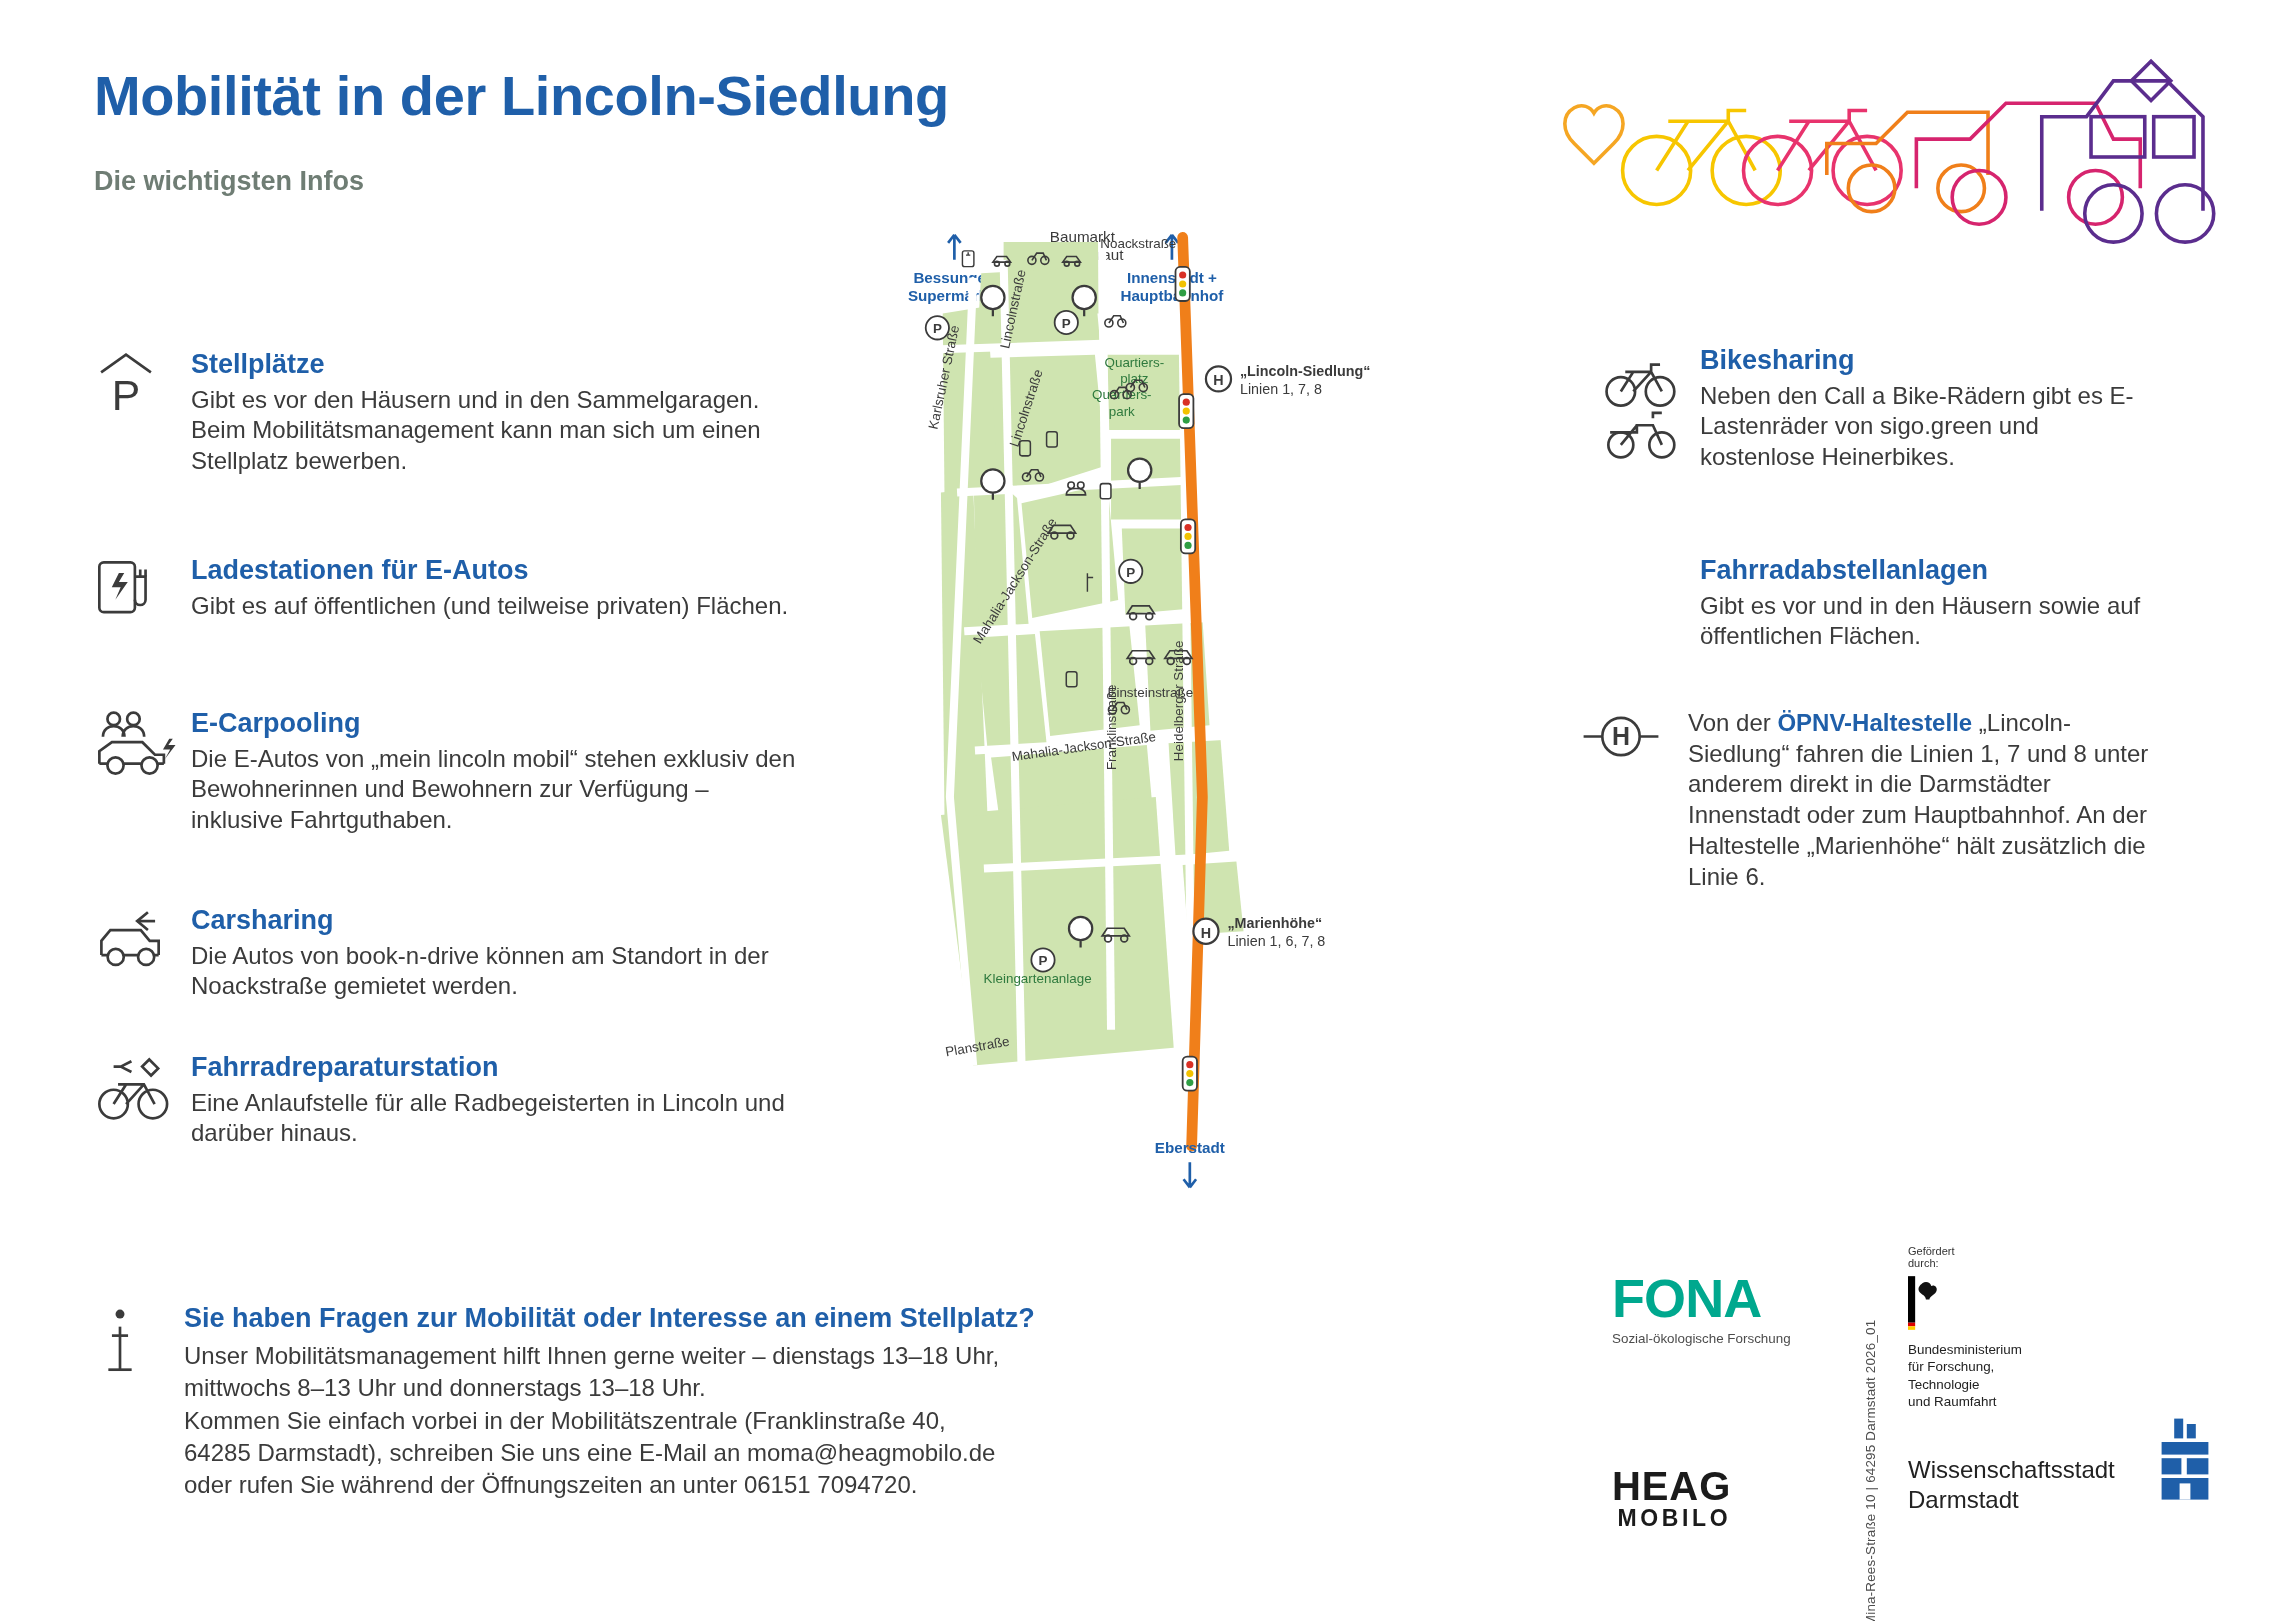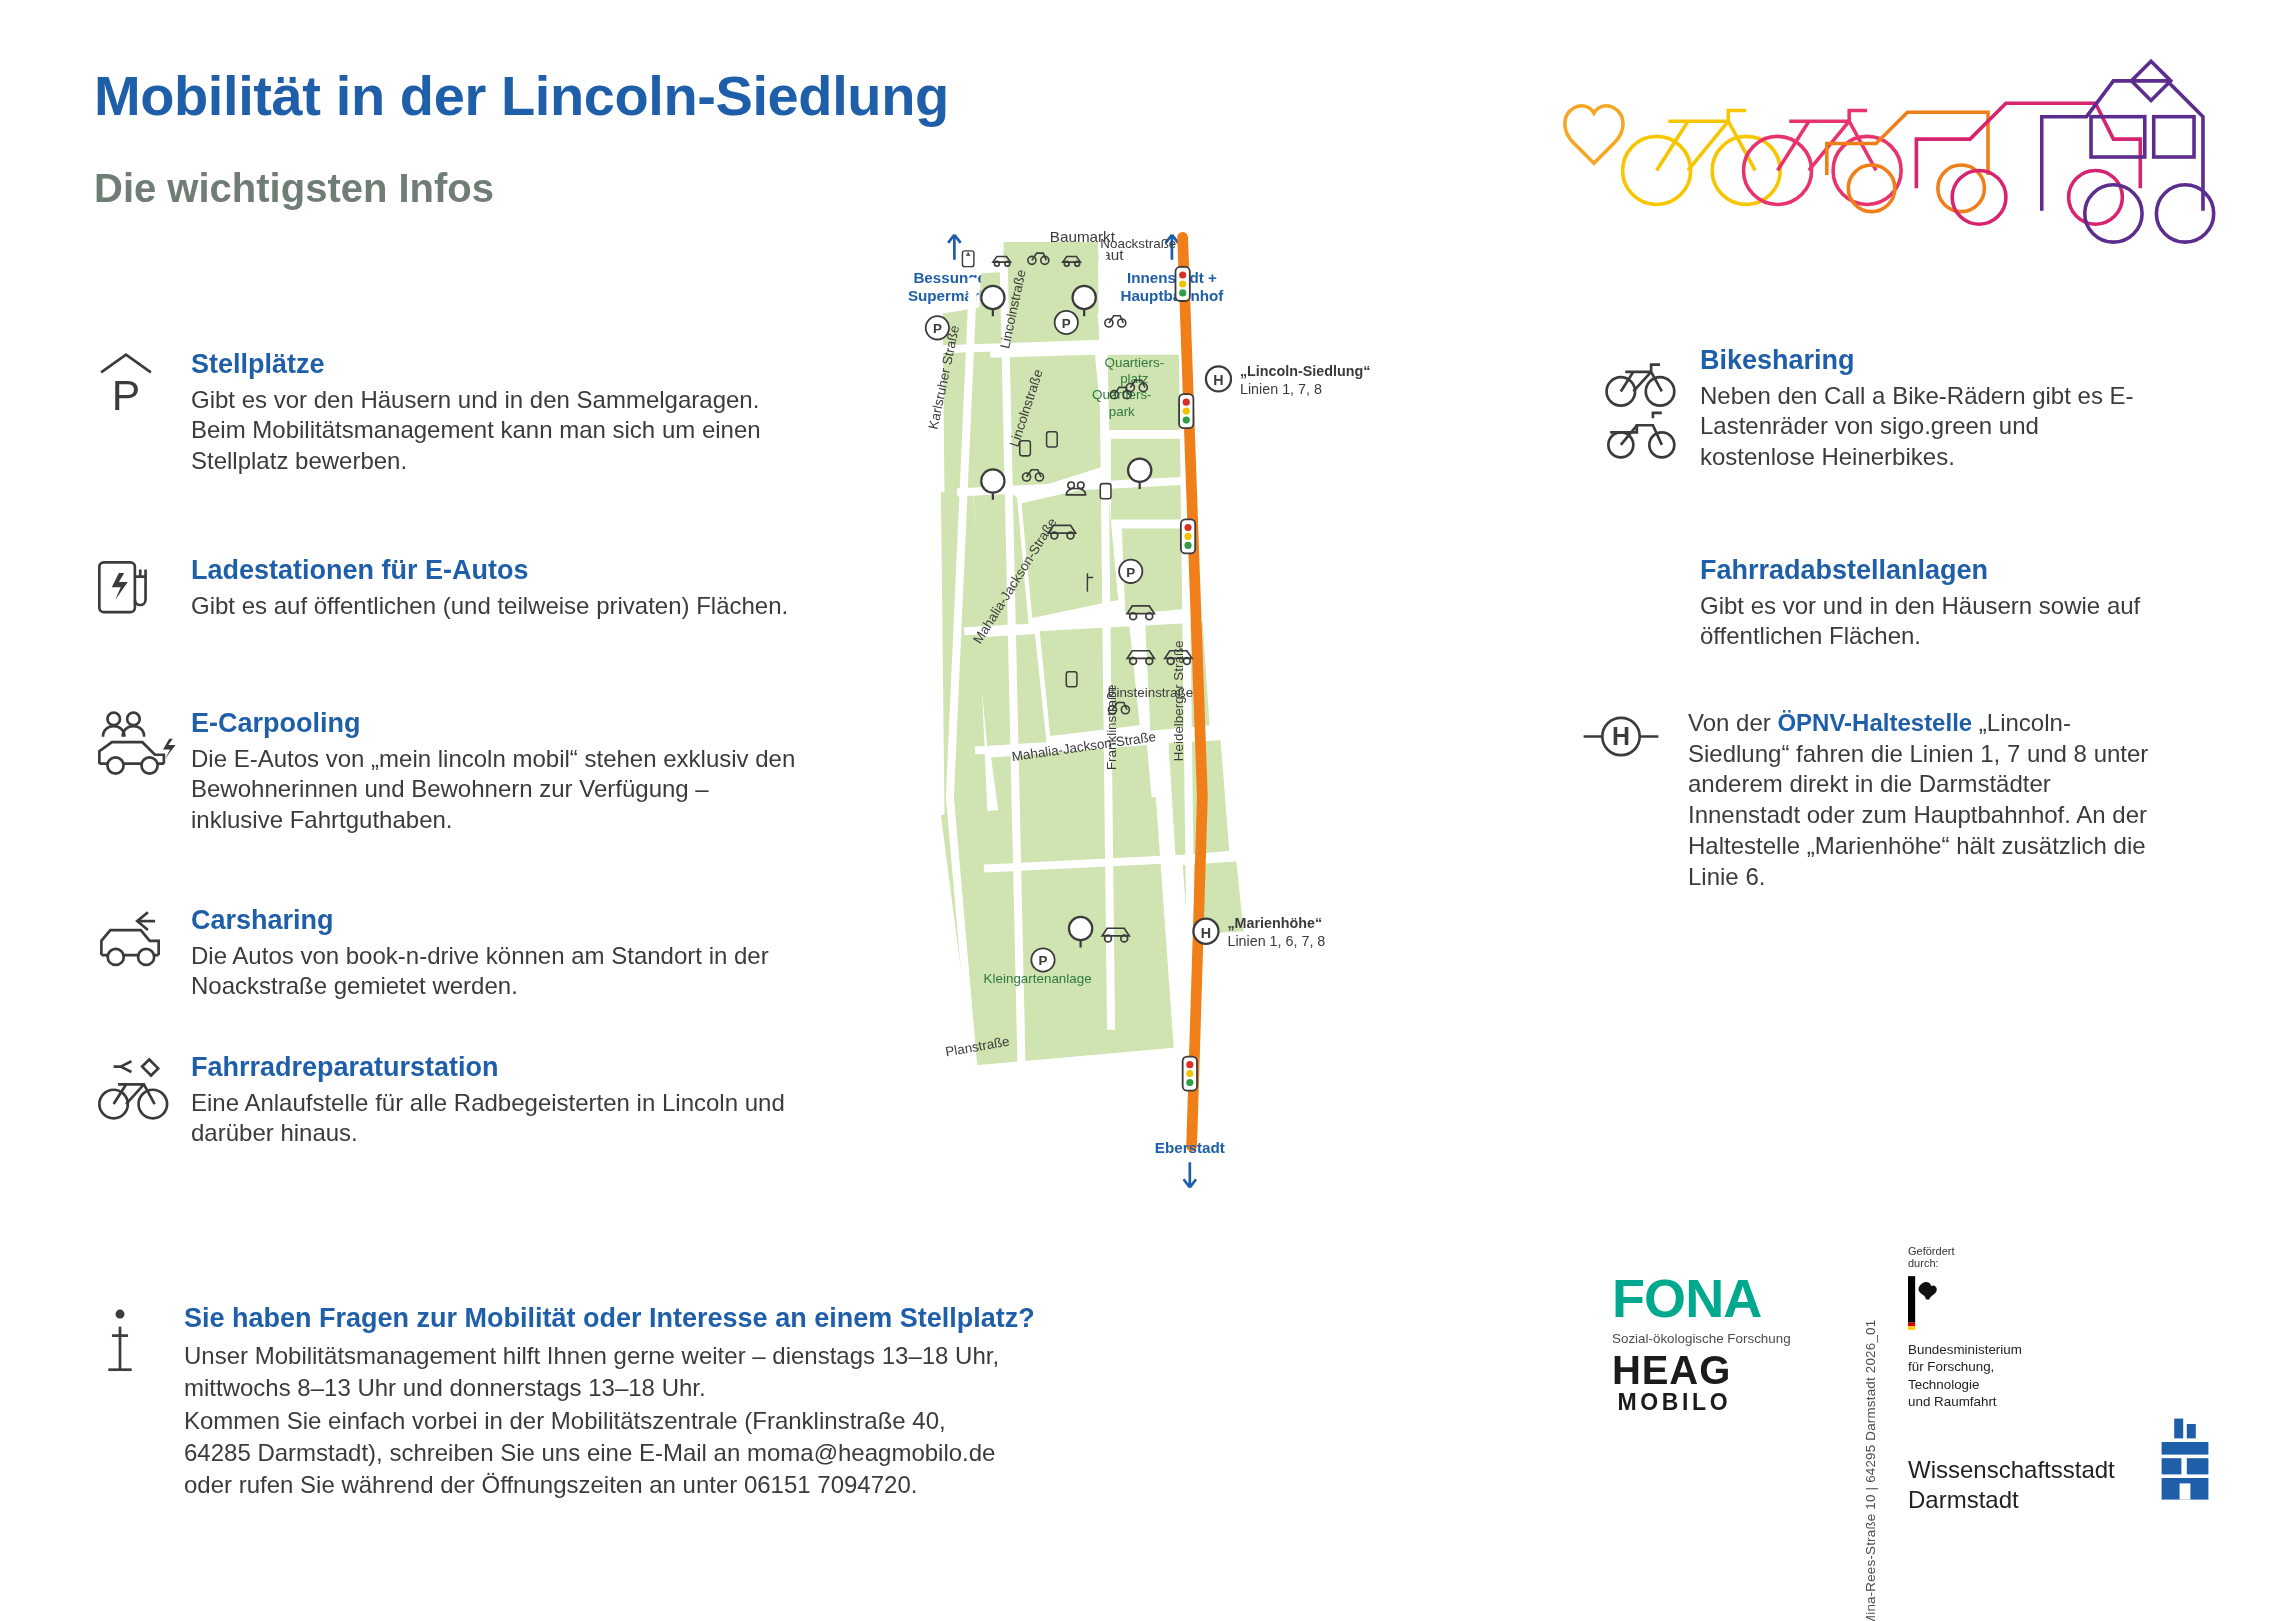--- a/index.html
+++ b/index.html
@@ -13,21 +13,21 @@
   }
   .page{position:absolute;left:0;top:0;width:1879px;height:1621px;}
 
   
   .title{
     position:absolute;left:94px;top:63px;
     font-size:56px;font-weight:bold;color:#1f5fa9;letter-spacing:-0.4px;
   }
   .subtitle{
     position:absolute;left:94px;top:166px;
-    font-size:40px;font-weight:bold;color:#6f7d74;
+    font-size:27px;font-weight:bold;color:#6f7d74;
   }
 
   
   .vertical-credit{
     position:absolute;right:16px;top:296px;
     transform-origin:100% 0;
     transform:rotate(-90deg) translate(-100%,0);
     white-space:nowrap;
     font-size:13.4px;color:#4c4c4c;
     letter-spacing:0.2px;
@@ -59,21 +59,21 @@
   .map{position:absolute;left:887px;top:224px;width:654px;height:1137px;}
   .map svg{display:block;}
 
   
   .logo-fona{position:absolute;left:1612px;top:1267px;}
   .fona-word{font-size:54px;font-weight:bold;color:#00a88e;letter-spacing:-0.9px;}
   .fona-sub{font-size:13.4px;color:#4c4c4c;margin-top:1.8px;}
   .gefoerdert{position:absolute;left:1908px;top:1245px;font-size:11px;color:#333;}
   .bmbf{position:absolute;left:1908px;top:1276px;display:flex;align-items:flex-start;gap:10.7px;flex-direction:column;}
   .bmbf-text{font-size:13.4px;line-height:1.3;color:#222;}
-  .logo-heag{position:absolute;left:1612px;top:1348px;}
+  .logo-heag{position:absolute;left:1612px;top:1464px;}
   .heag-word{font-size:40px;font-weight:bold;color:#1b1b1b;letter-spacing:0.9px;}
   .heag-sub{font-size:23px;font-weight:bold;color:#1b1b1b;letter-spacing:3.6px;margin-top:-3.6px;text-align:right;}
   .logo-wissen{position:absolute;left:1908px;top:1455px;font-size:24px;line-height:1.25;color:#222;}
   .darmstadt-mark{position:absolute;left:2149px;top:1415px;}
 </style>
 </head>
 <body>
 
 <div class="page">
 

